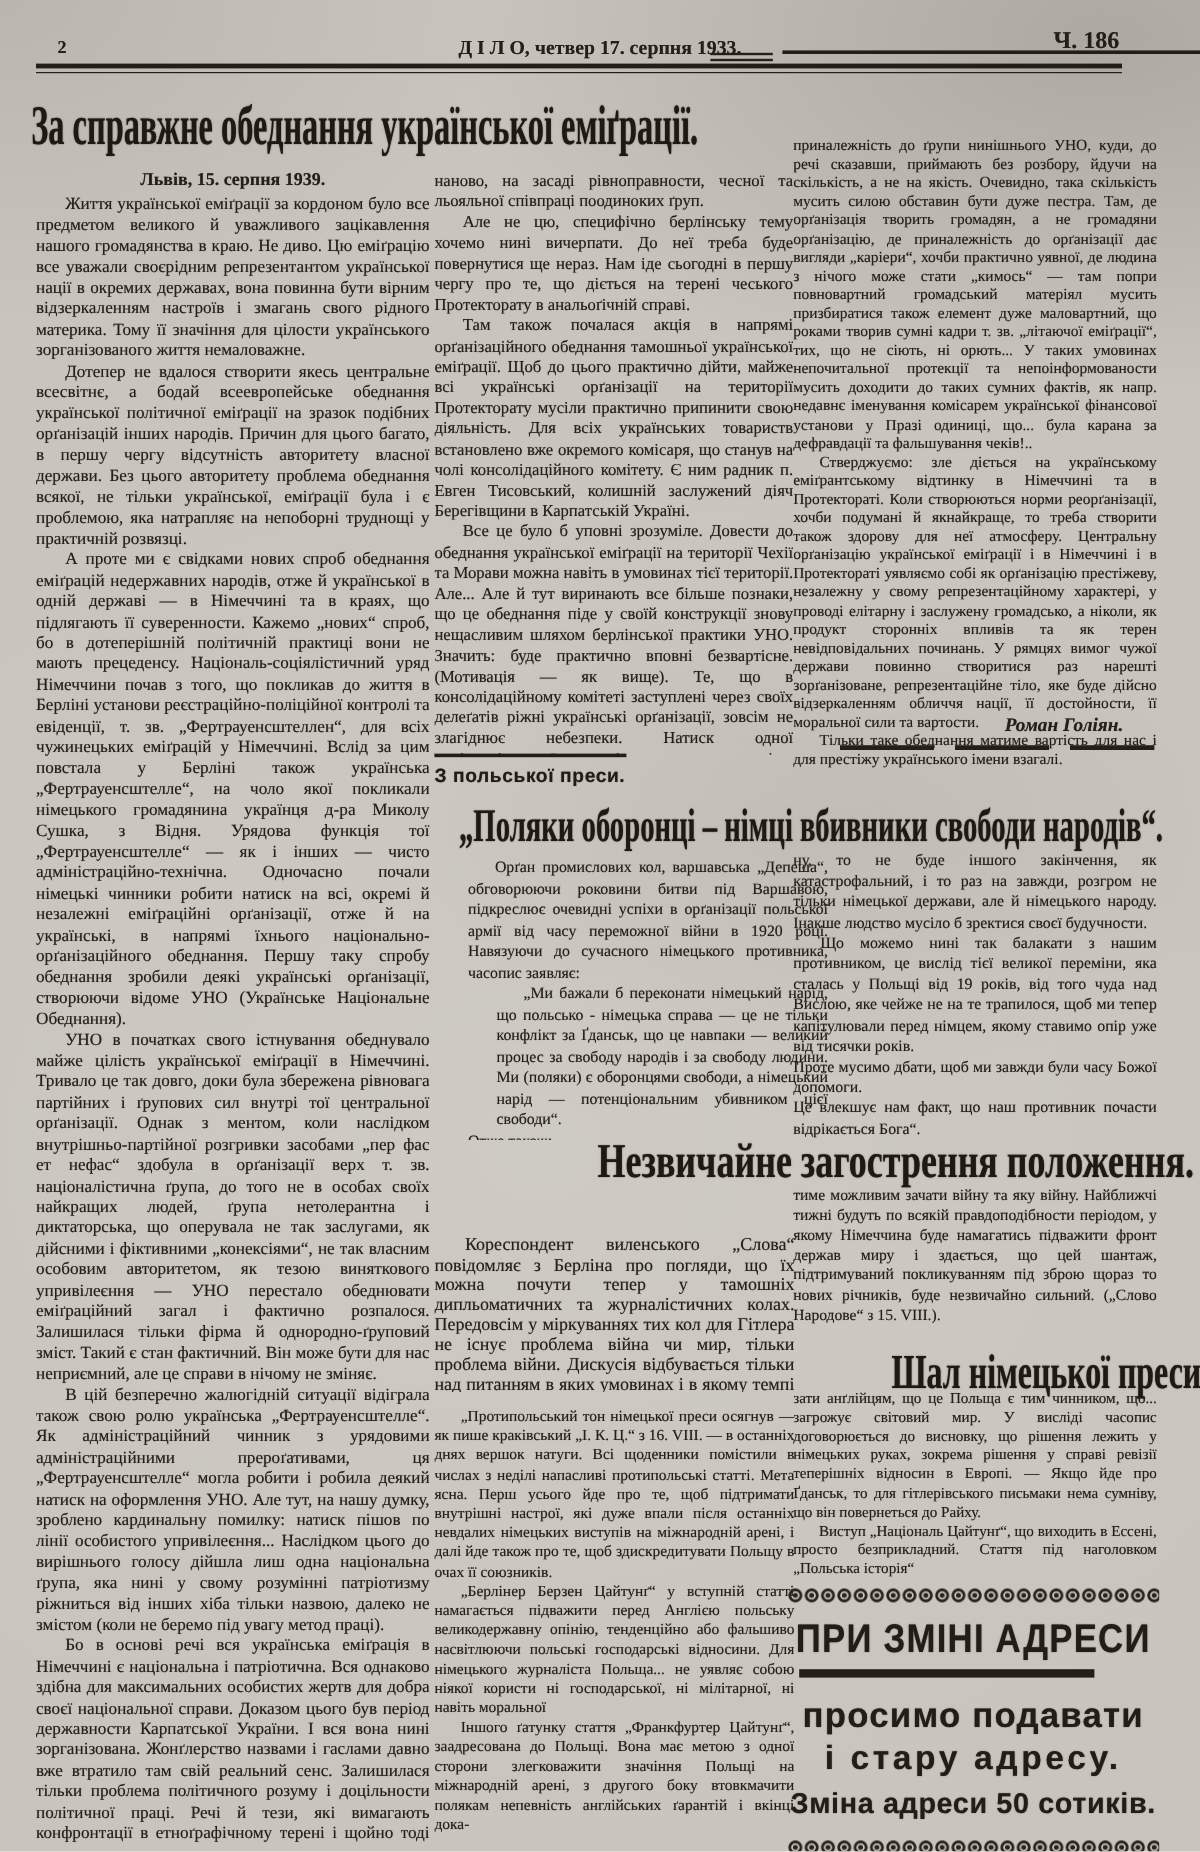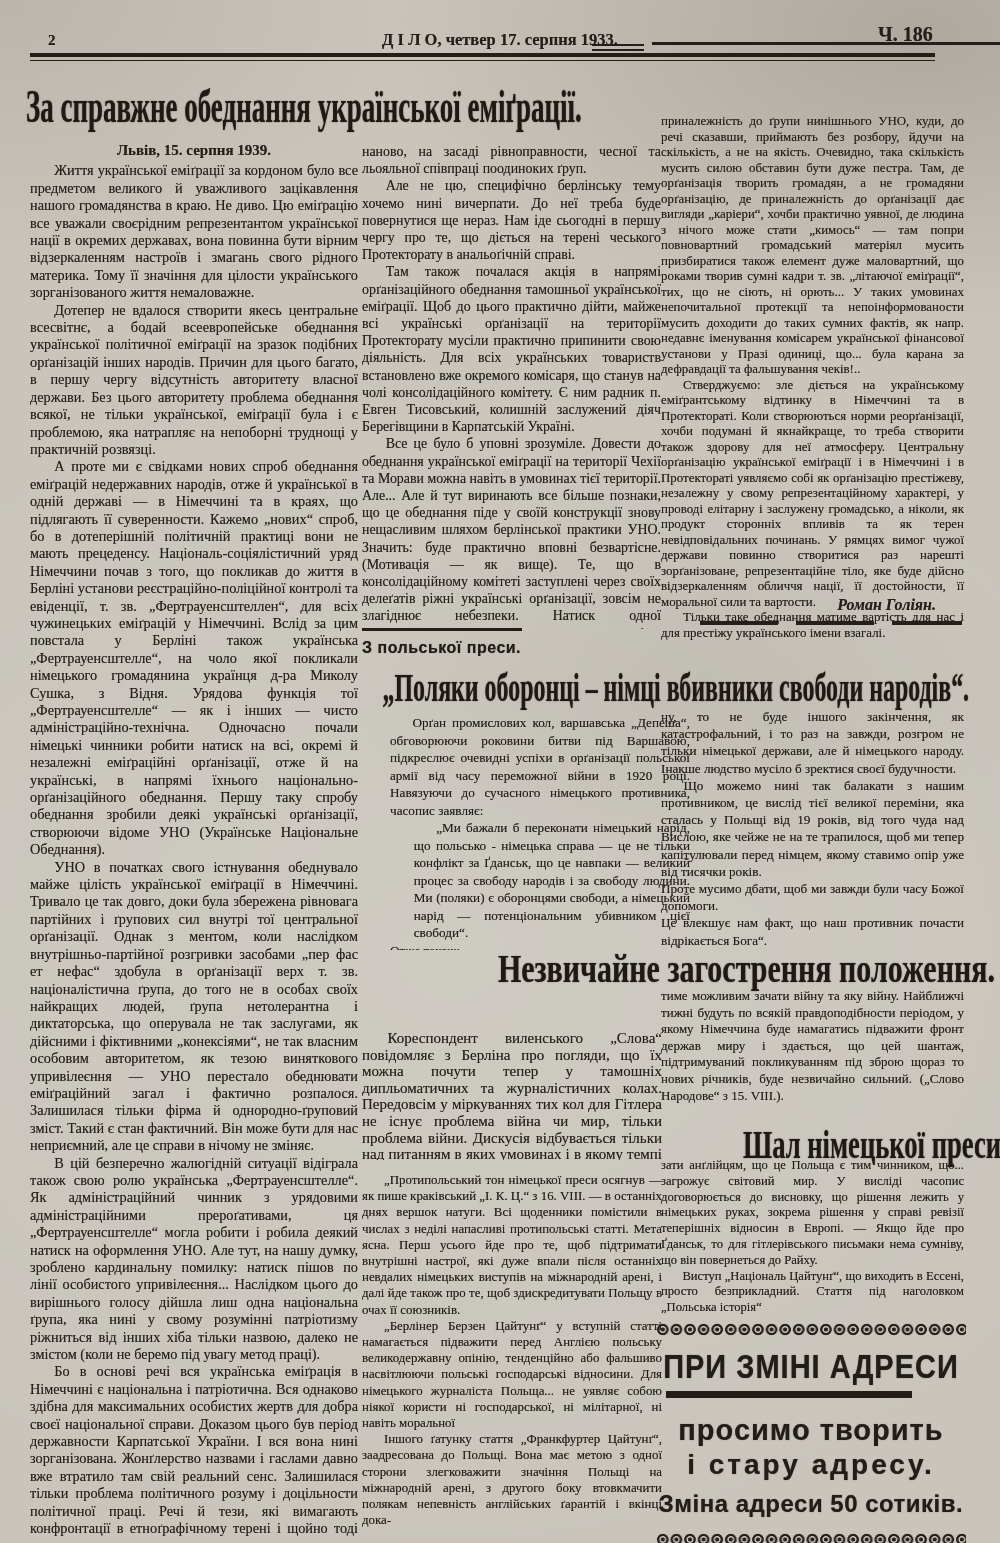--- a/index.html
+++ b/index.html
@@ -139,19 +139,19 @@
   </div>
   <div class="abs txt" style="left:661px;top:1158px;width:303px;height:162px;font-size:12.6px;line-height:15.8px;">
     <p class="noindent">зати анґлійцям, що це Польща є тим чинником, що... загрожує світовий мир. У висліді часопис договорюється до висновку, що рішення лежить у німецьких руках, зокрема рішення у справі ревізії теперішніх відносин в Европі. — Якщо йде про Ґданськ, то для гітлерівського письмаки нема сумніву, що він повернеться до Райху.</p>
     <p>Виступ „Національ Цайтунґ“, що виходить в Ессені, просто безприкладний. Стаття під наголовком „Польська історія“</p>
   </div>
 
   <div class="abs ad-box" style="left:656px;top:1322px;width:310px;">
     <div class="ornament-row"></div>
     <div class="ad-line sans" style="margin-top:11px;font-size:29px;letter-spacing:1px;transform:scaleY(1.15);transform-origin:center top;">ПРИ ЗМІНІ АДРЕСИ</div>
     <div class="ink" style="margin-top:10px;width:246px;height:7px;align-self:flex-start;margin-left:10px;"></div>
-    <div class="ad-line sans" style="margin-top:16px;font-size:29px;letter-spacing:1px;">просимо творить</div>
+    <div class="ad-line sans" style="margin-top:16px;font-size:29px;letter-spacing:1px;">просимо подавати</div>
     <div class="ad-line sans" style="margin-top:2px;font-size:28px;letter-spacing:3px;">і стару адресу.</div>
     <div class="ad-line sans" style="margin-top:9px;font-size:24px;letter-spacing:.5px;">Зміна адреси 50 сотиків.</div>
     <div class="ornament-row" style="margin-top:14px;"></div>
   </div>
 
 </div>
 
 </body></html>

